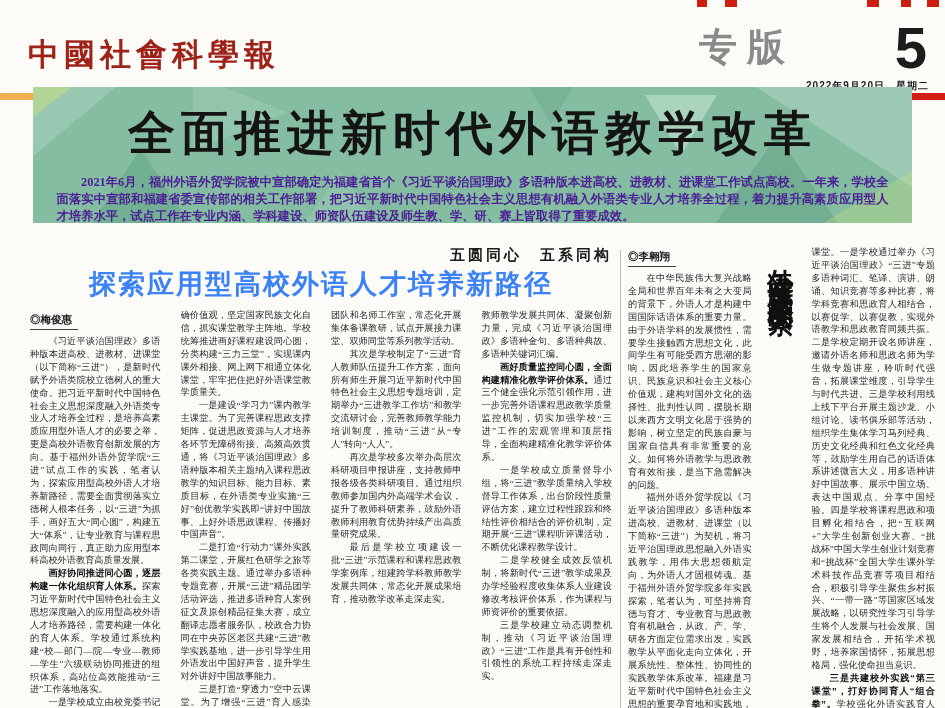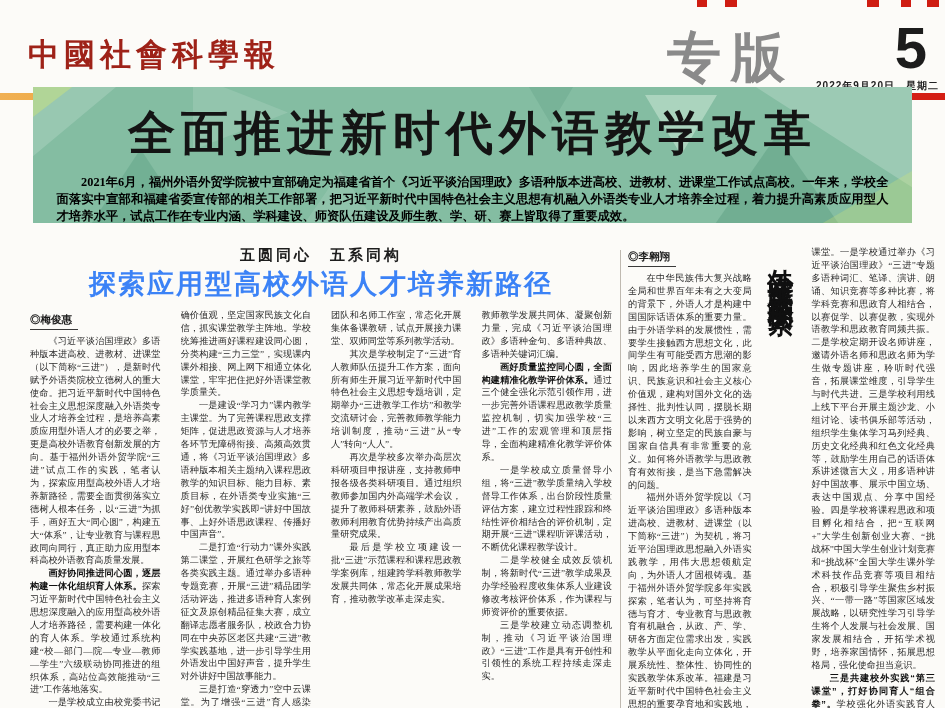--- a/index.html
+++ b/index.html
@@ -5,43 +5,43 @@
   html,body{margin:0;padding:0;background:#e9e7e2;}
   #page{position:relative;width:945px;height:708px;background:#fcfbf8;overflow:hidden;
         font-family:"Liberation Serif",serif;color:#2a2a2a;}
   
   .trim-mark{position:absolute;top:0;height:7px;background:#cf1d12;}
   .masthead-title{position:absolute;left:28px;top:34px;font-family:"DejaVu Serif",serif;
         font-weight:bold;font-size:31px;color:#9e2218;letter-spacing:5px;white-space:nowrap;}
   .masthead-info{position:absolute;left:30px;top:76px;font-size:7.5px;font-weight:bold;
         color:#8a2c1b;letter-spacing:.5px;white-space:nowrap;font-family:"Liberation Sans",sans-serif;}
   .section-label{position:absolute;right:150px;top:22px;font-family:"Liberation Sans",sans-serif;
-        font-weight:900;font-size:54px;color:#8a8a8a;letter-spacing:10px;}
+        font-weight:900;font-size:38px;color:#8a8a8a;letter-spacing:10px;}
   .page-number{position:absolute;right:18px;top:14px;font-family:"Liberation Sans",sans-serif;
         font-weight:900;font-size:58px;color:#1c1c1c;}
-  .page-date{position:absolute;right:6px;top:79px;font-size:10px;font-weight:bold;color:#222;
+  .page-date{position:absolute;right:16px;top:79px;font-size:10px;font-weight:bold;color:#222;
         letter-spacing:1px;font-family:"Liberation Sans",sans-serif;}
   .header-rule{position:absolute;left:0;top:93px;width:945px;height:7px;
         background:linear-gradient(to right,#f0b054 0%,#ea9717 30%,#f3b659 55%,#eda02c 70%,
                    #d41e14 72.5%,#d41e14 100%);}
   
   .banner{position:absolute;left:33px;top:87px;width:879px;height:136px;background:#84bda2;overflow:hidden;}
   .tri{position:absolute;}
   .banner-headline{position:relative;margin-top:15px;text-align:center;
         font-family:"Liberation Sans",sans-serif;font-weight:900;font-size:47px;color:#141414;
         letter-spacing:6px;white-space:nowrap;}
   .banner-intro{position:relative;margin:9px auto 0;width:832px;font-size:12.3px;line-height:1.37;
-        color:#000000;text-align:justify;text-indent:2em;font-weight:bold;}
+        color:#4c1d95;text-align:justify;text-indent:2em;font-weight:bold;}
   
   .content{position:absolute;left:30px;top:246px;width:905px;height:462px;display:flex;}
   .article-left{width:582px;display:flex;flex-direction:column;}
   .col-divider{width:1px;background:#bfb9b0;margin:4px 7px 0 8px;}
   .article-right{flex:1;overflow:hidden;}
   .a1-head{text-align:center;}
-  .kicker{font-size:15px;font-weight:bold;letter-spacing:3px;color:#1d1d1d;}
+  .kicker{font-size:15px;font-weight:bold;letter-spacing:3px;color:#1d1d1d;text-align:right;}
   .a1-title{font-family:"Liberation Sans",sans-serif;font-weight:900;font-size:27px;
         letter-spacing:2px;color:#3b82f6;margin-top:1px;white-space:nowrap;}
   .a1-cols{display:flex;gap:20px;margin-top:7px;flex:1;overflow:hidden;}
   .col{flex:1;overflow:hidden;}
   .byline{display:inline-block;font-weight:bold;font-size:10.5px;color:#1a1a1a;
         border-bottom:1px solid #3a3a3a;padding:0 6px 2px 0;margin-bottom:5px;
         font-family:"Liberation Sans",sans-serif;}
   p.art{margin:0;font-size:9.2px;line-height:12.9px;text-align:justify;text-indent:2em;color:#2a2a2a;}
   p.art.noindent{text-indent:0;}
   p.art b{font-family:"Liberation Sans",sans-serif;font-weight:bold;color:#111;}

